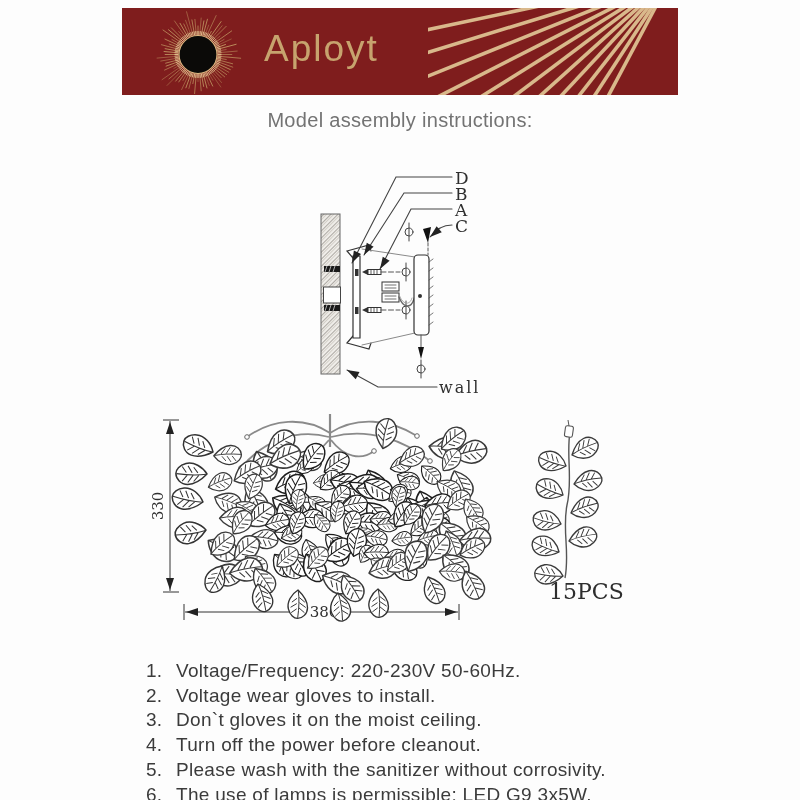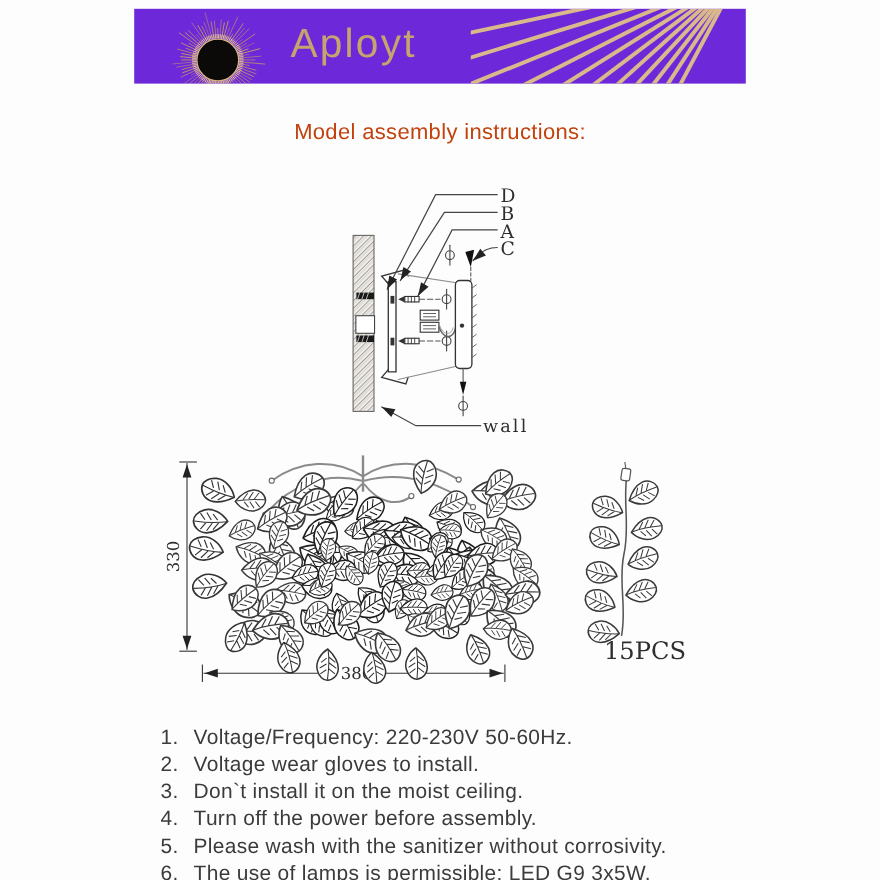--- a/index.html
+++ b/index.html
@@ -1,27 +1,27 @@
 <!DOCTYPE html>
 <html><head>
 <meta charset="utf-8">
 <style>
   html,body{margin:0;padding:0;background:#fff;}
   #page{position:relative;width:800px;height:800px;background:#fdfdfd;overflow:hidden;
         font-family:"Liberation Sans",sans-serif;color:#3b3b3b;}
   
-  #banner{position:absolute;left:122px;top:8px;width:556px;height:68px;
-          background:#6d28d9;overflow:hidden;}
+  #banner{position:absolute;left:122px;top:8px;width:556px;height:87px;
+          background:#7f1d1d;overflow:hidden;}
   #logo-svg{position:absolute;left:28px;top:0;width:96px;height:93px;}
   #brand{position:absolute;left:142px;top:50%;transform:translateY(-56%);
          color:#c7a36e;font-size:37px;font-weight:400;letter-spacing:2px;}
   #fan-svg{position:absolute;right:0;top:0;width:250px;height:93px;}
   
   #title{position:absolute;left:0;top:109px;width:100%;text-align:center;
-         font-size:20px;font-weight:500;letter-spacing:.3px;color:#c2410c;line-height:23px;}
+         font-size:20px;font-weight:500;letter-spacing:.3px;color:#737373;line-height:23px;}
   
   #draw{position:absolute;left:0;top:0;width:800px;height:800px;}
   #draw text{font-family:"DejaVu Serif",serif;fill:#2e2e2e;}
   text.cad{font-family:"DejaVu Sans Mono",monospace;letter-spacing:2px;}
   
   #instructions{position:absolute;left:146px;top:659px;font-size:19px;
                 letter-spacing:.3px;color:#3b3b3b;}
   .inst-row{display:flex;line-height:24.7px;}
   .inst-num{width:30px;flex:0 0 30px;}
   .inst-text{white-space:nowrap;}
@@ -517,25 +517,25 @@
     <div class="inst-row">
       <span class="inst-num">1.</span>
       <span class="inst-text">Voltage/Frequency: 220-230V 50-60Hz.</span>
     </div>
     <div class="inst-row">
       <span class="inst-num">2.</span>
       <span class="inst-text">Voltage wear gloves to install.</span>
     </div>
     <div class="inst-row">
       <span class="inst-num">3.</span>
-      <span class="inst-text">Don`t install it on the moist ceiling.</span>
+      <span class="inst-text">Don`t gloves it on the moist ceiling.</span>
     </div>
     <div class="inst-row">
       <span class="inst-num">4.</span>
-      <span class="inst-text">Turn off the power before assembly.</span>
+      <span class="inst-text">Turn off the power before cleanout.</span>
     </div>
     <div class="inst-row">
       <span class="inst-num">5.</span>
       <span class="inst-text">Please wash with the sanitizer without corrosivity.</span>
     </div>
     <div class="inst-row">
       <span class="inst-num">6.</span>
       <span class="inst-text">The use of lamps is permissible: LED G9 3x5W.</span>
     </div>
   </div>

